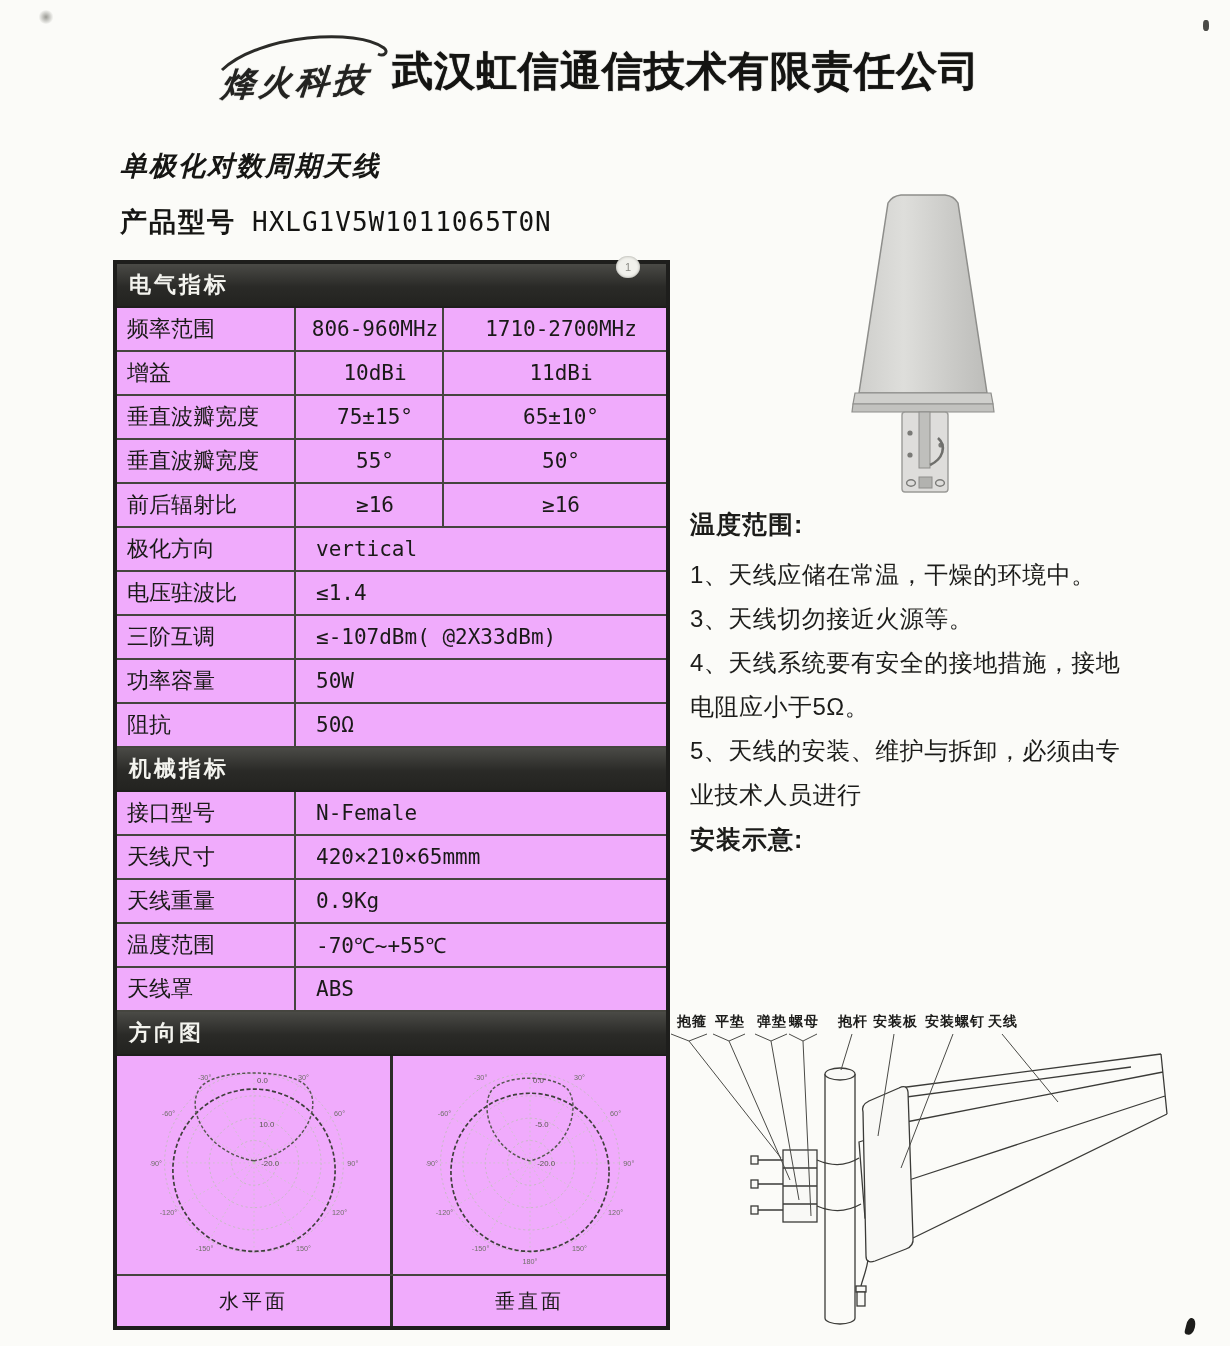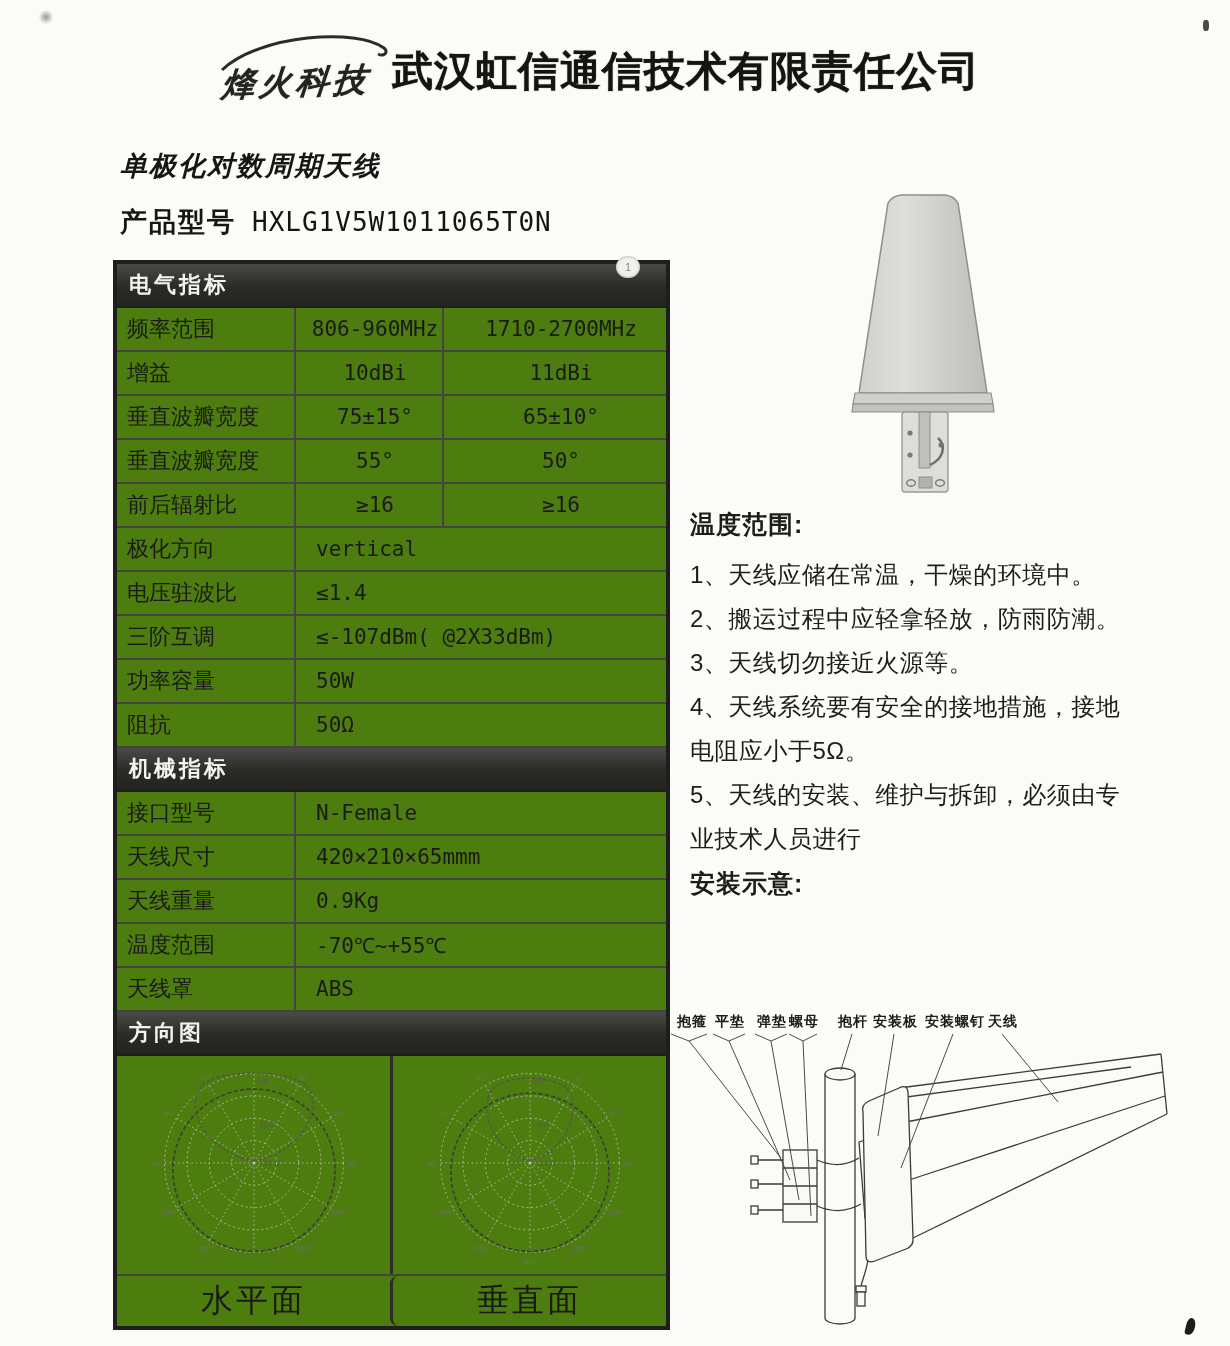--- a/index.html
+++ b/index.html
@@ -35,21 +35,21 @@
   .model-line{position:absolute;left:120px;top:204px;white-space:nowrap;}
   .model-label{font-size:27px;font-weight:bold;letter-spacing:2px;color:#161614;}
   .model-value{
     font-size:26px;margin-left:16px;color:#141412;
     font-family:"DejaVu Sans Mono", monospace;letter-spacing:1px;
   }
 
   
   .spec-table{
     position:absolute;left:113px;top:260px;width:553px;
-    border-collapse:collapse;table-layout:fixed;background:#4d7c0f;
+    border-collapse:collapse;table-layout:fixed;background:#f0abfc;
     border:4px solid #1e1e1c;
   }
   .spec-table td{
     border:2px solid #45453f;
     font-size:22px;color:#1a1a18;
     padding:0 0 0 10px;overflow:hidden;white-space:nowrap;
   }
   .spec-table tr.sec td{
     height:42px;border:2px solid #1e1e1c;
     background:linear-gradient(180deg,#4a4a46 0%,#2a2a27 55%,#232320 100%);
@@ -65,23 +65,23 @@
     font-family:"DejaVu Sans Mono", monospace;font-size:21px;text-align:left;padding-left:20px;
   }
   .plot-band{padding:0 !important;height:218px;}
   .plot-wrap{display:flex;width:100%;height:218px;}
   .plot-cell{width:50%;height:100%;display:flex;align-items:center;justify-content:center;}
   .plot-cell + .plot-cell{border-left:3px solid #2c2c29;}
   .cap-band{padding:0 !important;height:50px;}
   .cap-wrap{display:flex;width:100%;height:50px;}
   .cap-cell{
     width:50%;display:flex;align-items:center;justify-content:center;
-    font-size:32px;letter-spacing:3px;color:#1a1a18;
-  }
-  .cap-cell + .cap-cell{border-left:3px solid #2c2c29;border-radius:8px;}
+    font-size:20px;letter-spacing:3px;color:#1a1a18;
+  }
+  .cap-cell + .cap-cell{border-left:3px solid #2c2c29;}
   .hole-mark{
     position:absolute;left:616px;top:256px;width:24px;height:22px;border-radius:50%;
     background:#f1f1ec;box-shadow:inset 0 0 3px #9a9a94;
     font-size:11px;color:#8b8b85;display:flex;align-items:center;justify-content:center;
   }
 
   
   .photo-wrap{position:absolute;left:848px;top:193px;width:150px;height:307px;}
   .right-col{position:absolute;left:690px;top:508px;width:436px;}
   .notes-title{font-size:25px;font-weight:bold;margin:0 0 12px 0;letter-spacing:1px;}
@@ -317,21 +317,20 @@
       <ellipse cx="63" cy="290" rx="4.4" ry="3.2" fill="none" stroke="#7a7a77" stroke-width="1.4"></ellipse>
       <ellipse cx="92" cy="290" rx="4.4" ry="3.2" fill="none" stroke="#7a7a77" stroke-width="1.4"></ellipse>
       <rect x="71" y="284" width="13" height="11" fill="#b2b2af" stroke="#8e8e8b" stroke-width="1"></rect>
     </svg>
   </div>
 
   <div class="right-col">
     <p class="notes-title">温度范围:</p>
     <div class="notes">
       <p>1、天线应储在常温，干燥的环境中。</p>
-      <p>2、搬运过程中应轻拿轻放，防雨防潮。</p>
       <p>3、天线切勿接近火源等。</p>
       <p>4、天线系统要有安全的接地措施，接地电阻应小于5Ω。</p>
       <p>5、天线的安装、维护与拆卸，必须由专业技术人员进行</p>
     </div>
     <p class="install-label">安装示意:</p>
   </div>
 
   <div class="install-fig">
     <svg viewBox="0 0 564 334">
 

